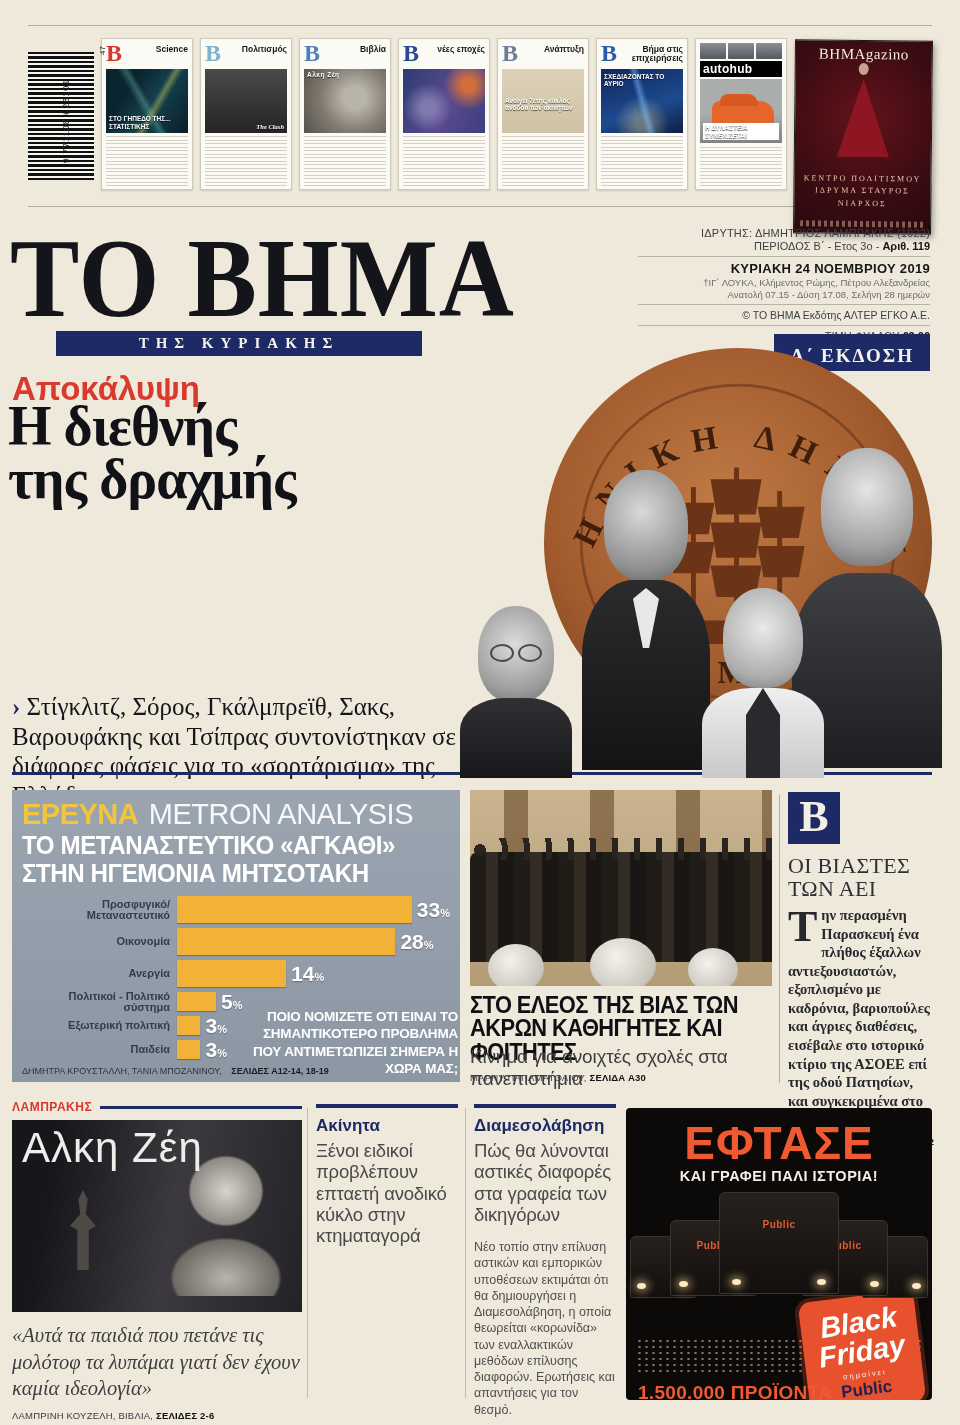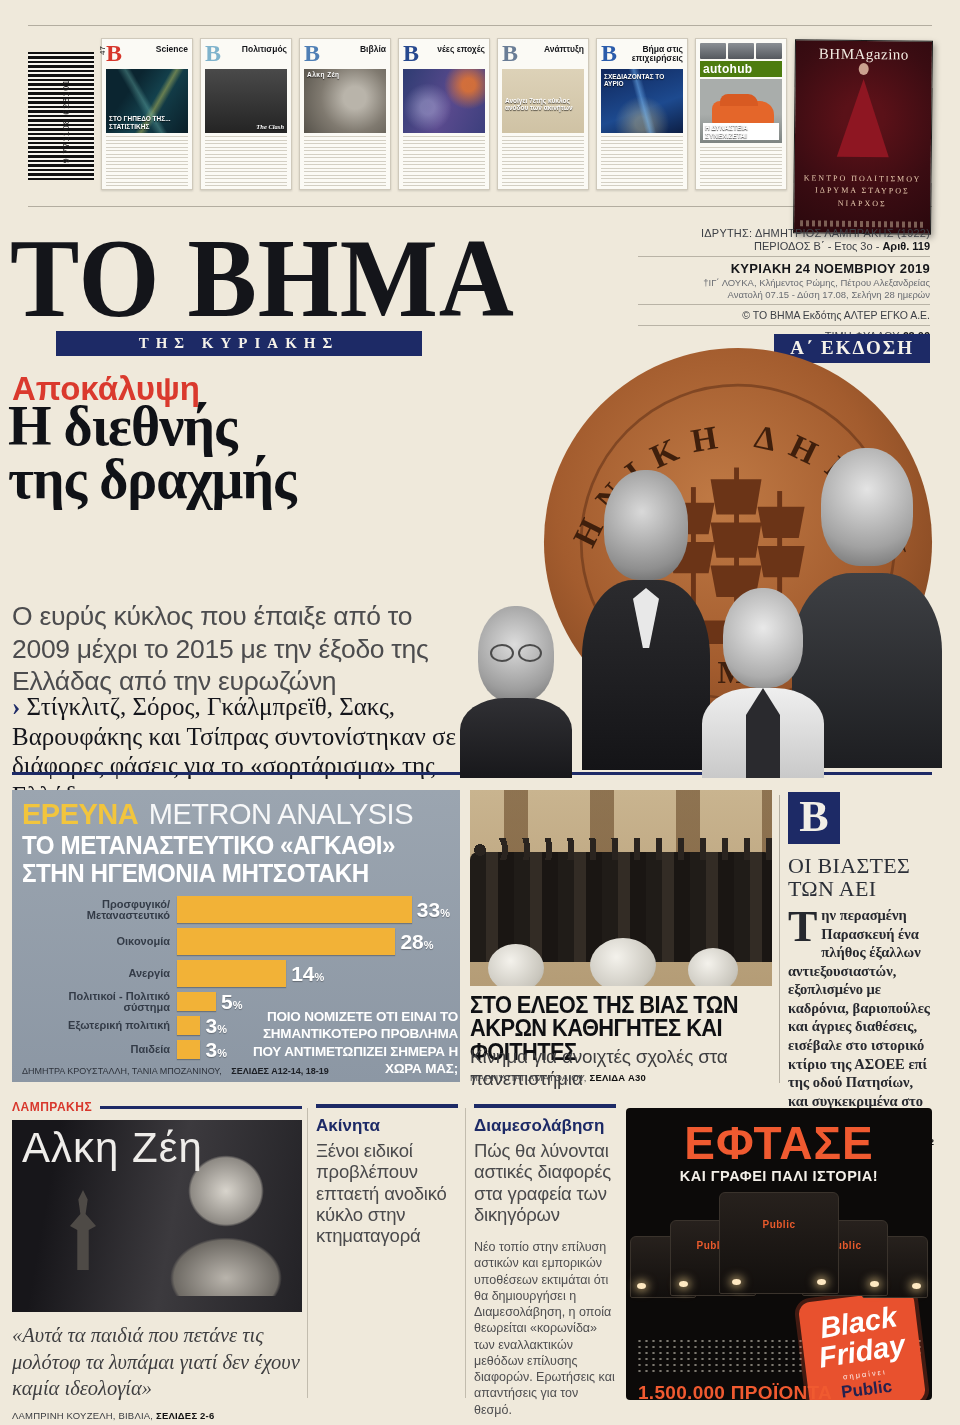--- a/index.html
+++ b/index.html
@@ -41,21 +41,21 @@
      radial-gradient(circle at 30% 60%,rgba(220,220,255,.35) 10%,transparent 35%);}
   .img5{background:linear-gradient(#ddd2b8,#cfc2a4);}
   .cap-anaptyxi{color:#c96a1e;text-shadow:none;font-size:7px;top:28px;bottom:auto;}
   .img6{background:linear-gradient(160deg,#10275c,#1d4a8f 60%,#0d1f45);}
   .img6:before{content:"";position:absolute;inset:0;background:
      linear-gradient(75deg,transparent 45%,rgba(120,190,255,.5) 50%,transparent 56%),
      radial-gradient(circle at 50% 85%,rgba(255,230,150,.35) 10%,transparent 40%);}
   .cap-avrio{top:4px;bottom:auto;font-size:8px;}
   .mini .thumbs{display:flex;gap:2px;height:16px;}
   .mini .thumbs i{flex:1;background:linear-gradient(#8a8f94,#55595e);border-radius:1px;}
-  .autobar{background:#4d7c0f;color:#fff;font-weight:bold;font-size:12px;text-align:left;
+  .autobar{background:#000000;color:#fff;font-weight:bold;font-size:12px;text-align:left;
            padding:1px 3px;margin-top:2px;letter-spacing:.3px;}
   .img7{background:linear-gradient(#a9adab 55%,#7e8482);}
   .img7 .car{position:absolute;left:12px;top:22px;width:62px;height:24px;background:#e4662a;
              border-radius:8px 14px 4px 4px;}
   .img7 .car:before{content:"";position:absolute;left:8px;top:-7px;right:16px;height:12px;
              background:#d85a22;border-radius:8px 10px 0 0;}
   .cap-auto{color:#111;background:#fff;bottom:0;left:0;right:0;padding:1px 2px;text-shadow:none;}
   .mag{width:136px;height:192px;margin-top:2px;background:
        radial-gradient(circle at 50% 40%,#5a1118 15%,#3a0c12 60%,#2a080d);
        border:1px solid #1c1c1c;box-shadow:2px 3px 6px rgba(0,0,0,.35);
@@ -83,21 +83,21 @@
   .issue .l2{font-size:11px;margin-top:1px;}
   .issue .l2 b{color:#15161a;margin-top:40px;}
   .issue hr{border:none;border-top:1px solid #b9b3a6;margin:4px 0;}
   .issue .date{font-size:13px;font-weight:bold;color:#15161a;letter-spacing:.3px;}
   .issue .sm{font-size:9.5px;color:#6a6d73;margin-top:1px;}
   .issue .cp{font-size:10.5px;color:#3c3f45;}
   .issue .price{font-size:11px;color:#3c3f45;}
   .issue .price b{color:#15161a;}
   .edition{position:absolute;right:30px;top:334px;background:#1d2a66;color:#f5f2ea;
       font-family:"Liberation Serif",serif;font-weight:bold;font-size:19px;letter-spacing:2px;
-      padding:3px 16px 4px;}
+      padding:11px 16px 4px;}
 
   
   .kicker{position:absolute;left:12px;top:370px;color:#da392d;font-weight:bold;font-size:33px;}
   .headline{position:absolute;left:8px;top:400px;font-family:"Liberation Serif",serif;
       font-weight:600;font-size:56px;line-height:.94;color:#101217;letter-spacing:-1px;}
   .deck{position:absolute;left:12px;top:600px;width:450px;font-weight:300;font-size:26.5px;
       line-height:1.23;color:#4c4c4e;letter-spacing:-.3px;}
   .bullet{position:absolute;left:12px;top:692px;width:470px;font-family:"Liberation Serif",serif;
       font-size:25px;line-height:1.18;color:#15161c;}
   .bullet .gt{color:#1d2a66;font-weight:bold;}
@@ -405,21 +405,20 @@
     <div class="face f-soros">
         <div class="head"></div>
         <div class="sh"></div>
       </div>
     <div class="face f-stiglitz">
         <div class="head"></div>
         <div class="sh"></div>
       </div>
   </div>
 
-  <div class="deck">Ο ευρύς κύκλος που έπαιξε από το 2009 μέχρι το 2015 με την έξοδο της Ελλάδας από την ευρωζώνη</div>
   <div class="bullet">
     <span class="gt">›</span><span> Στίγκλιτζ, Σόρος, Γκάλμπρεϊθ, Σακς, Βαρουφάκης και Τσίπρας συντονίστηκαν σε διάφορες φάσεις για το «σορτάρισμα» της Ελλάδας</span>
     <span class="byline"><span>ΔΗΜΗΤΡΑ ΚΡΟΥΣΤΑΛΛΗ, </span><b>ΣΕΛΙΔΕΣ Α4, 6</b></span>
   </div>
   <div class="lead-rule"></div>
 
   <div class="poll">
     <div>
       <span class="k1">ΕΡΕΥΝΑ</span>
       <span class="k2">METRON ANALYSIS</span>

